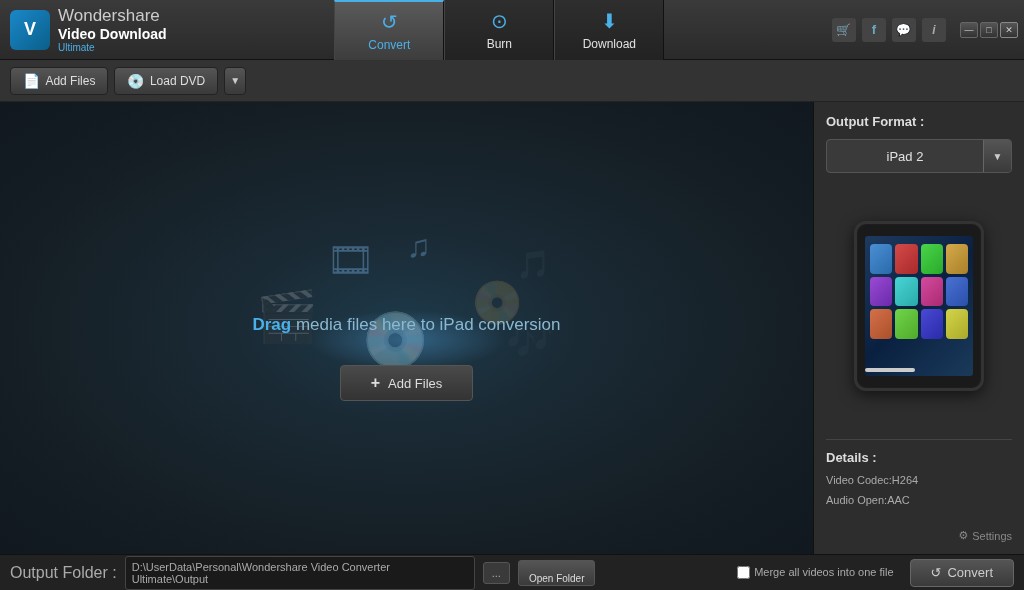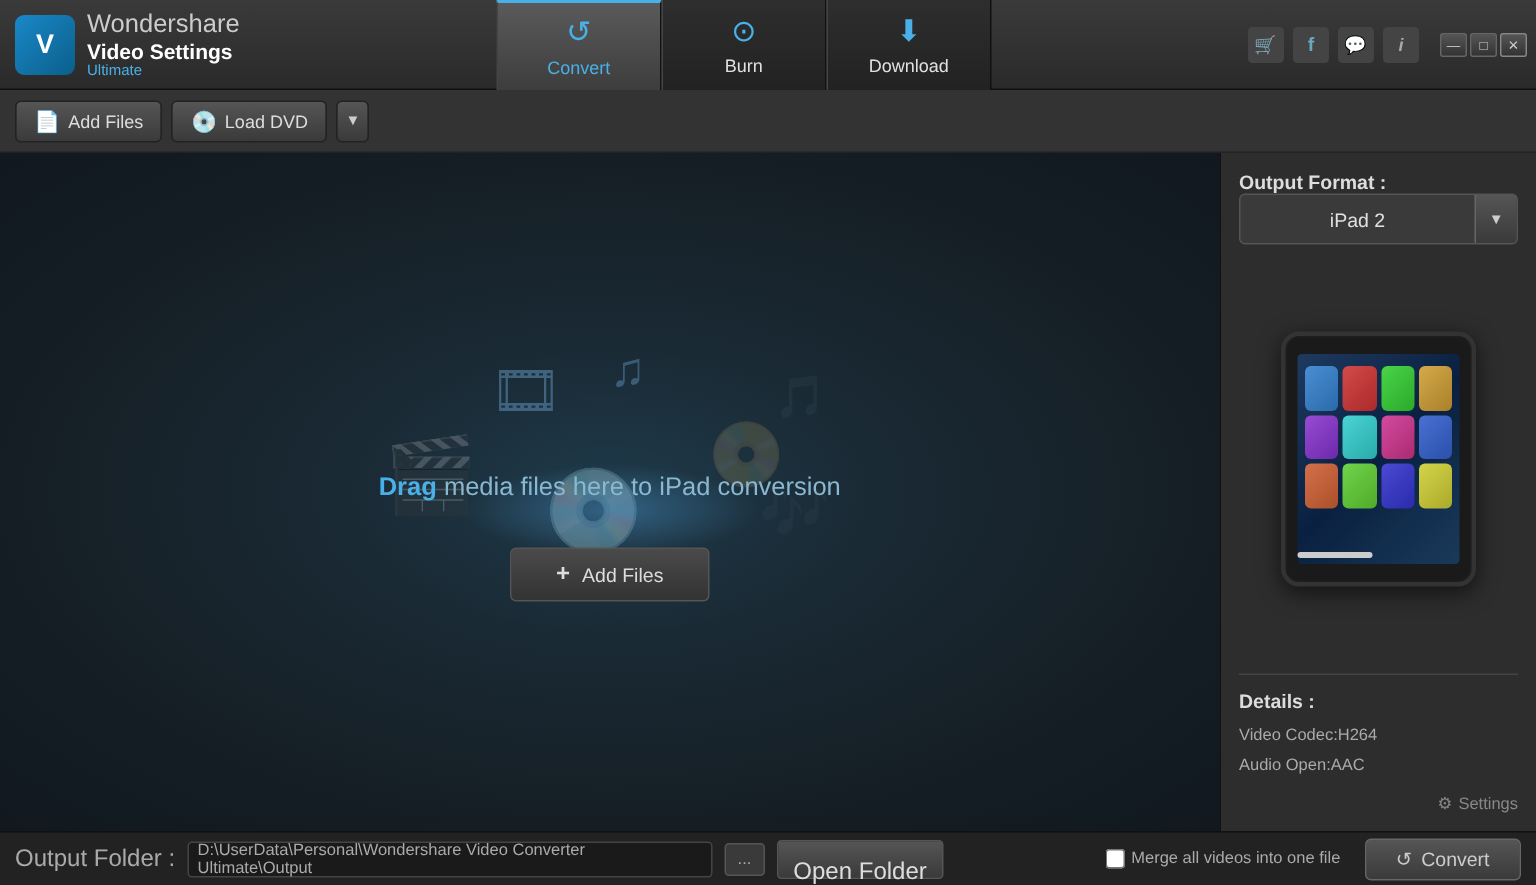--- a/index.html
+++ b/index.html
@@ -247,21 +247,21 @@
       gap: 8px;
     }
 
     
     .right-panel {
       width: 210px;
       background: #2d2d2d;
       padding: 12px;
       display: flex;
       flex-direction: column;
-      gap: 0;
+      gap: 10px;
     }
     .output-format-label {
       color: #ddd;
       font-size: 13px;
       font-weight: bold;
     }
     .format-selector {
       display: flex;
       align-items: center;
       background: #3a3a3a;
@@ -384,21 +384,21 @@
       padding: 0 10px;
       gap: 8px;
     }
     .output-folder-label {
       color: #aaa;
       font-size: 16px;
       white-space: nowrap;
     }
     .output-path {
       flex: 1;
-      height: 24px;
+      height: 34px;
       background: #1a1a1a;
       border: 1px solid #444;
       border-radius: 3px;
       padding: 0 6px;
       color: #aaa;
       font-size: 11px;
       display: flex;
       align-items: center;
       max-width: 350px;
     }
@@ -412,21 +412,21 @@
       font-size: 11px;
       cursor: pointer;
     }
     .open-folder-btn {
       height: 22px;
       padding: 12px 10px;
       background: linear-gradient(180deg, #555 0%, #3a3a3a 100%);
       border: 1px solid #555;
       border-radius: 3px;
       color: #ddd;
-      font-size: 16px;
+      font-size: 10px;
       cursor: pointer;
     }
     .merge-checkbox {
       display: flex;
       align-items: flex-start;
       gap: 4px;
       color: #aaa;
       font-size: 11px;
       margin-left: auto;
     }
@@ -455,21 +455,21 @@
   </style>
 </head>
 <body>
 
 <div class="title-bar">
   <div class="title-bar-left">
     <div class="app-logo">
       <div class="logo-icon">V</div>
       <div class="app-name">
         <span class="app-name-top">Wondershare</span>
-        <span class="app-name-main">Video Settings</span>
+        <span class="app-name-main">Video Download</span>
         <span class="app-name-sub">Ultimate</span>
       </div>
     </div>
   </div>
 
   <div class="nav-tabs">
     <div class="nav-tab active">
       <span class="tab-icon">↺</span>
       <span class="tab-label">Convert</span>
     </div>

